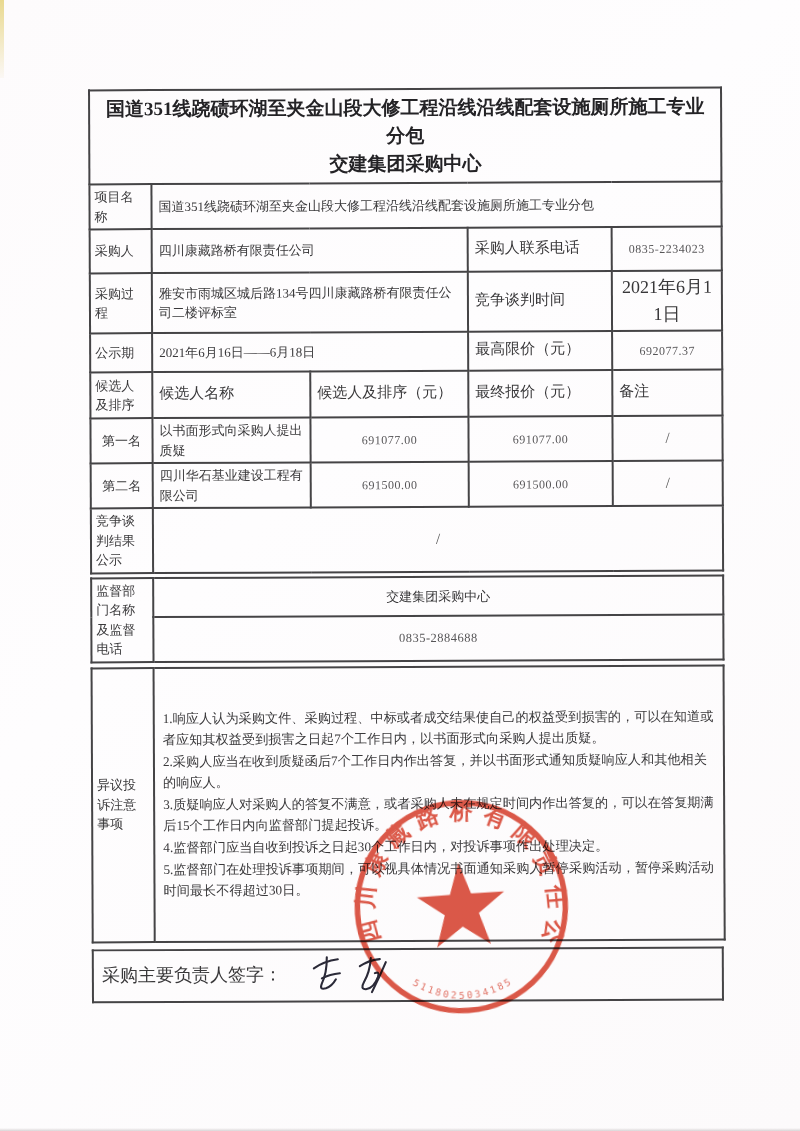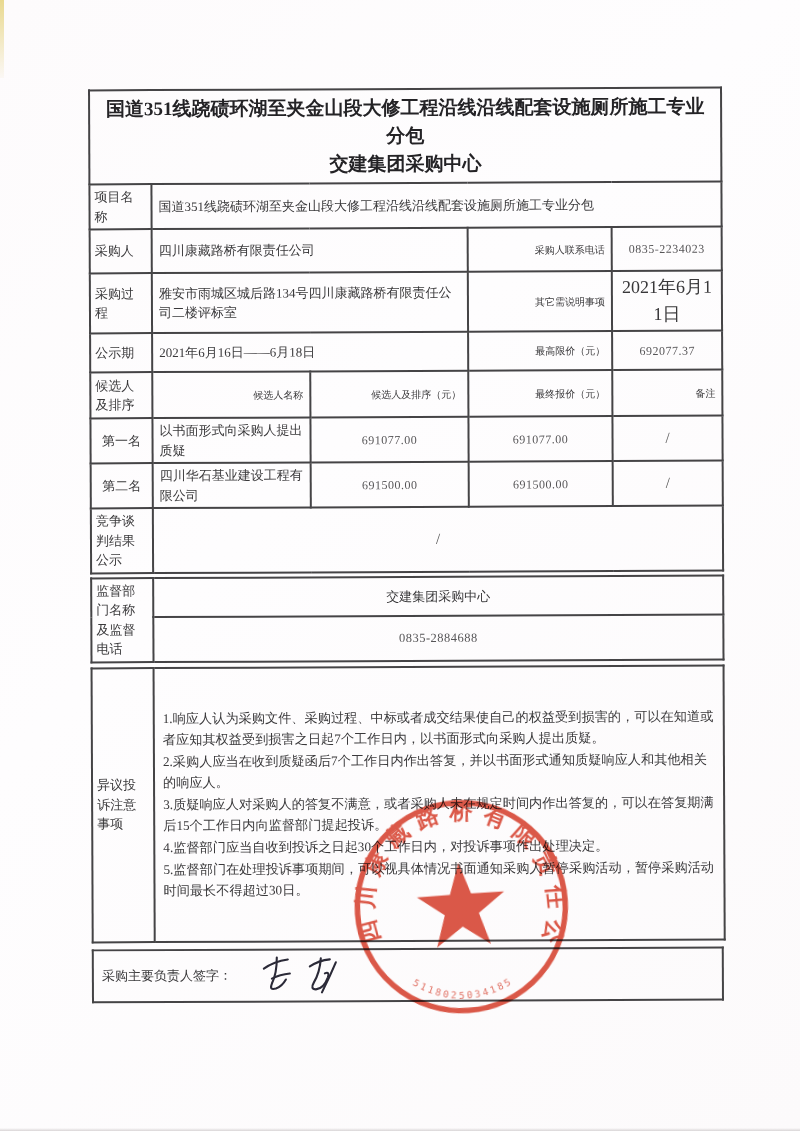--- a/index.html
+++ b/index.html
@@ -35,21 +35,21 @@
     word-break:break-all;
     color:#39383a;
   }
   .gap3{height:3px;} .gap4{height:4px;} .gap6{height:6px;}
   .title-cell{
     text-align:center;font-weight:bold;font-size:19px;line-height:28px;
     padding:4px 8px;color:#242326;
   }
   .lbl{padding-left:4px;}
   .ctr{text-align:center;}
-  .hdr{text-align:right;font-size:10px;}
+  .hdr{text-align:left;font-size:15px;font-family:Liberation Mono, monospace;}
   .num{font-size:12px;color:#565557;text-align:center;letter-spacing:.5px;}
   .slash{text-align:center;font-size:15px;color:#555;}
   .notes div{margin:0 0 1px 0;font-size:13.2px;line-height:21px;color:#3a393b;}
   .notes{padding:10px 8px;}
   .sig-row td{border:2px solid #454446;height:43px;}
   .sig-wrap{display:flex;align-items:center;gap:26px;padding-left:2px;}
   .stamp{
     position:absolute;left:336px;top:782px;width:240px;height:240px;
     mix-blend-mode:multiply;opacity:.88;
     filter:blur(.3px);
@@ -87,21 +87,21 @@
       </tr>
       <tr>
         <td class="lbl" style="height:38px">采购人</td>
         <td colspan="2">四川康藏路桥有限责任公司</td>
         <td class="hdr">采购人联系电话</td>
         <td class="num">0835-2234023</td>
       </tr>
       <tr>
         <td class="lbl" style="height:40px">采购过程</td>
         <td colspan="2">雅安市雨城区城后路134号四川康藏路桥有限责任公司二楼评标室</td>
-        <td class="hdr">其它需说明事项</td>
+        <td class="hdr">竞争谈判时间</td>
         <td class="ctr" style="font-size:18px">2021年6月11日</td>
       </tr>
       <tr>
         <td class="lbl" style="height:33px">公示期</td>
         <td colspan="2">2021年6月16日——6月18日</td>
         <td class="hdr">最高限价（元）</td>
         <td class="num">692077.37</td>
       </tr>
       <tr>
         <td class="lbl" style="height:40px">候选人及排序</td>
@@ -170,21 +170,21 @@
     </tbody>
       </table>
 
     <div class="gap6"></div>
 
     <table class="sig-row">
       <tbody>
           <tr>
         <td>
           <div class="sig-wrap">
-            <span style="font-size:13px">采购主要负责人签字：</span>
+            <span style="font-size:18px">采购主要负责人签字：</span>
             <svg class="signature-svg" width="120" height="44" viewBox="0 0 120 44">
               <g fill="none" stroke="#2b2a38" stroke-width="2.1" stroke-linecap="round" stroke-linejoin="round">
                 <path d="M6 14 q10 -7 24 -9"></path>
                 <path d="M19 3 q0 16 -5 26 q-3 7 4 5 q6 -2 10 -9"></path>
                 <path d="M14 24 q8 -4 18 -5"></path>
                 <path d="M52 12 q9 -6 20 -7"></path>
                 <path d="M63 4 q-1 14 -7 24 q-4 7 2 7 q8 -1 12 -12 q2 -6 -3 -4"></path>
                 <path d="M78 8 q-6 14 -14 30"></path>
               </g>
             </svg>

